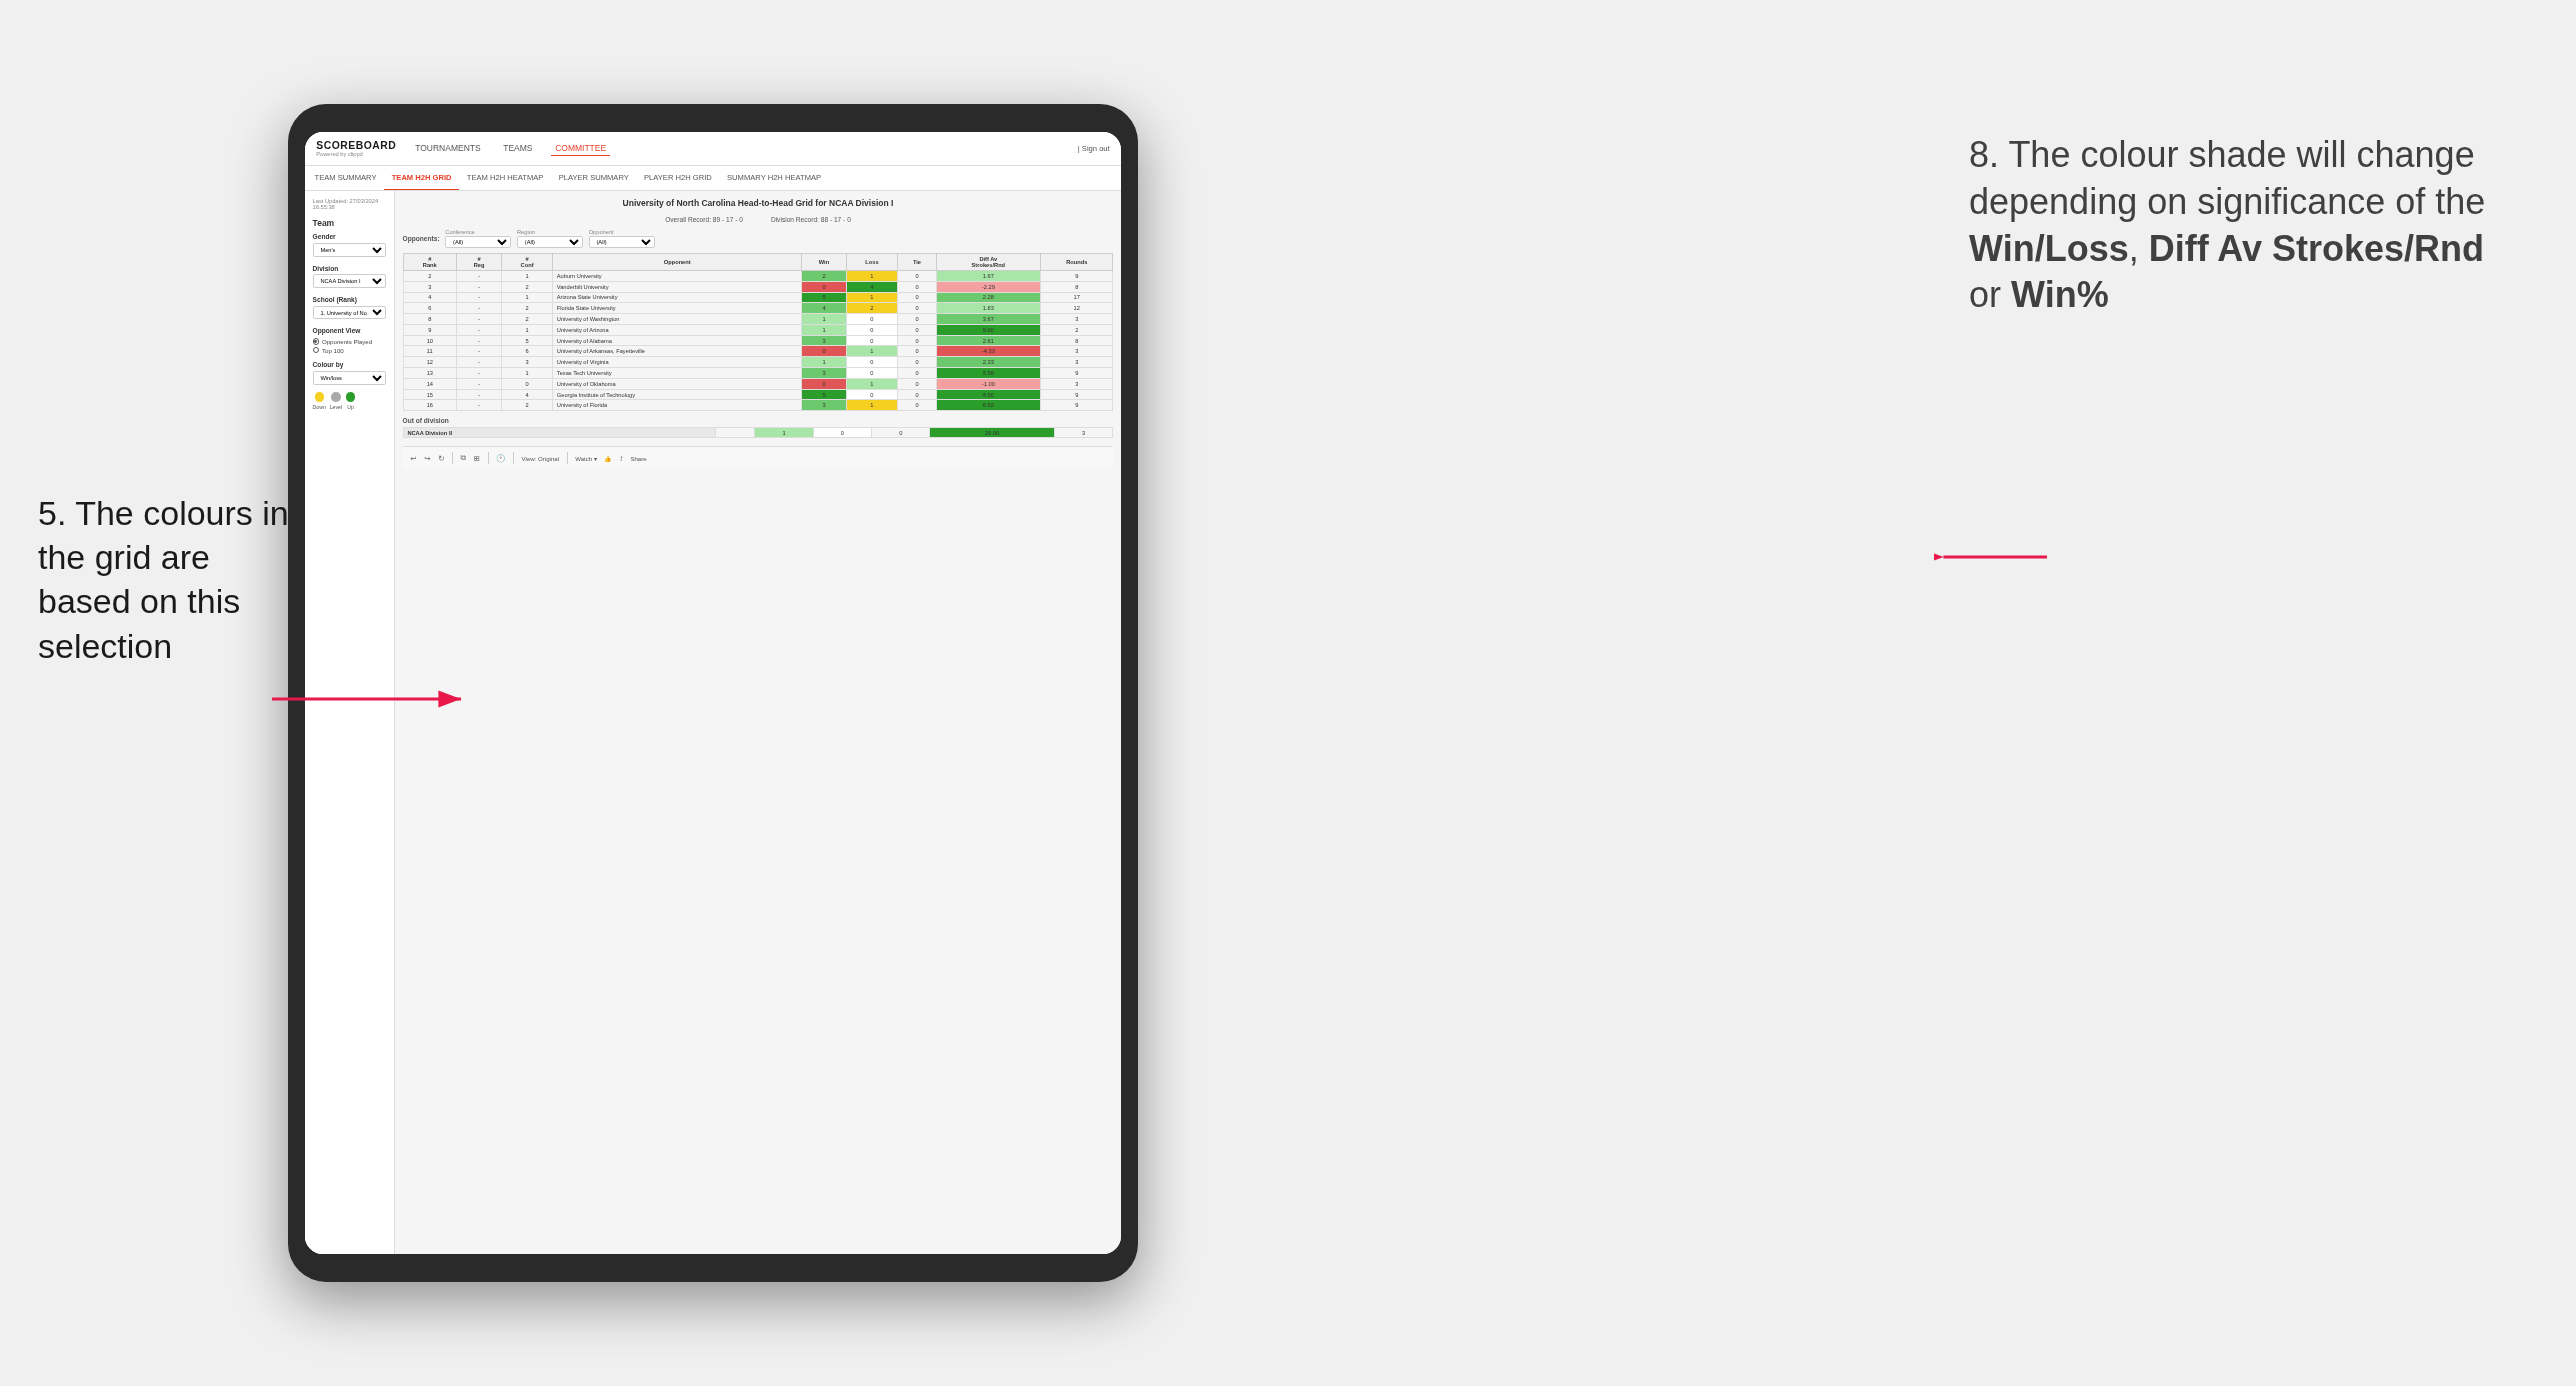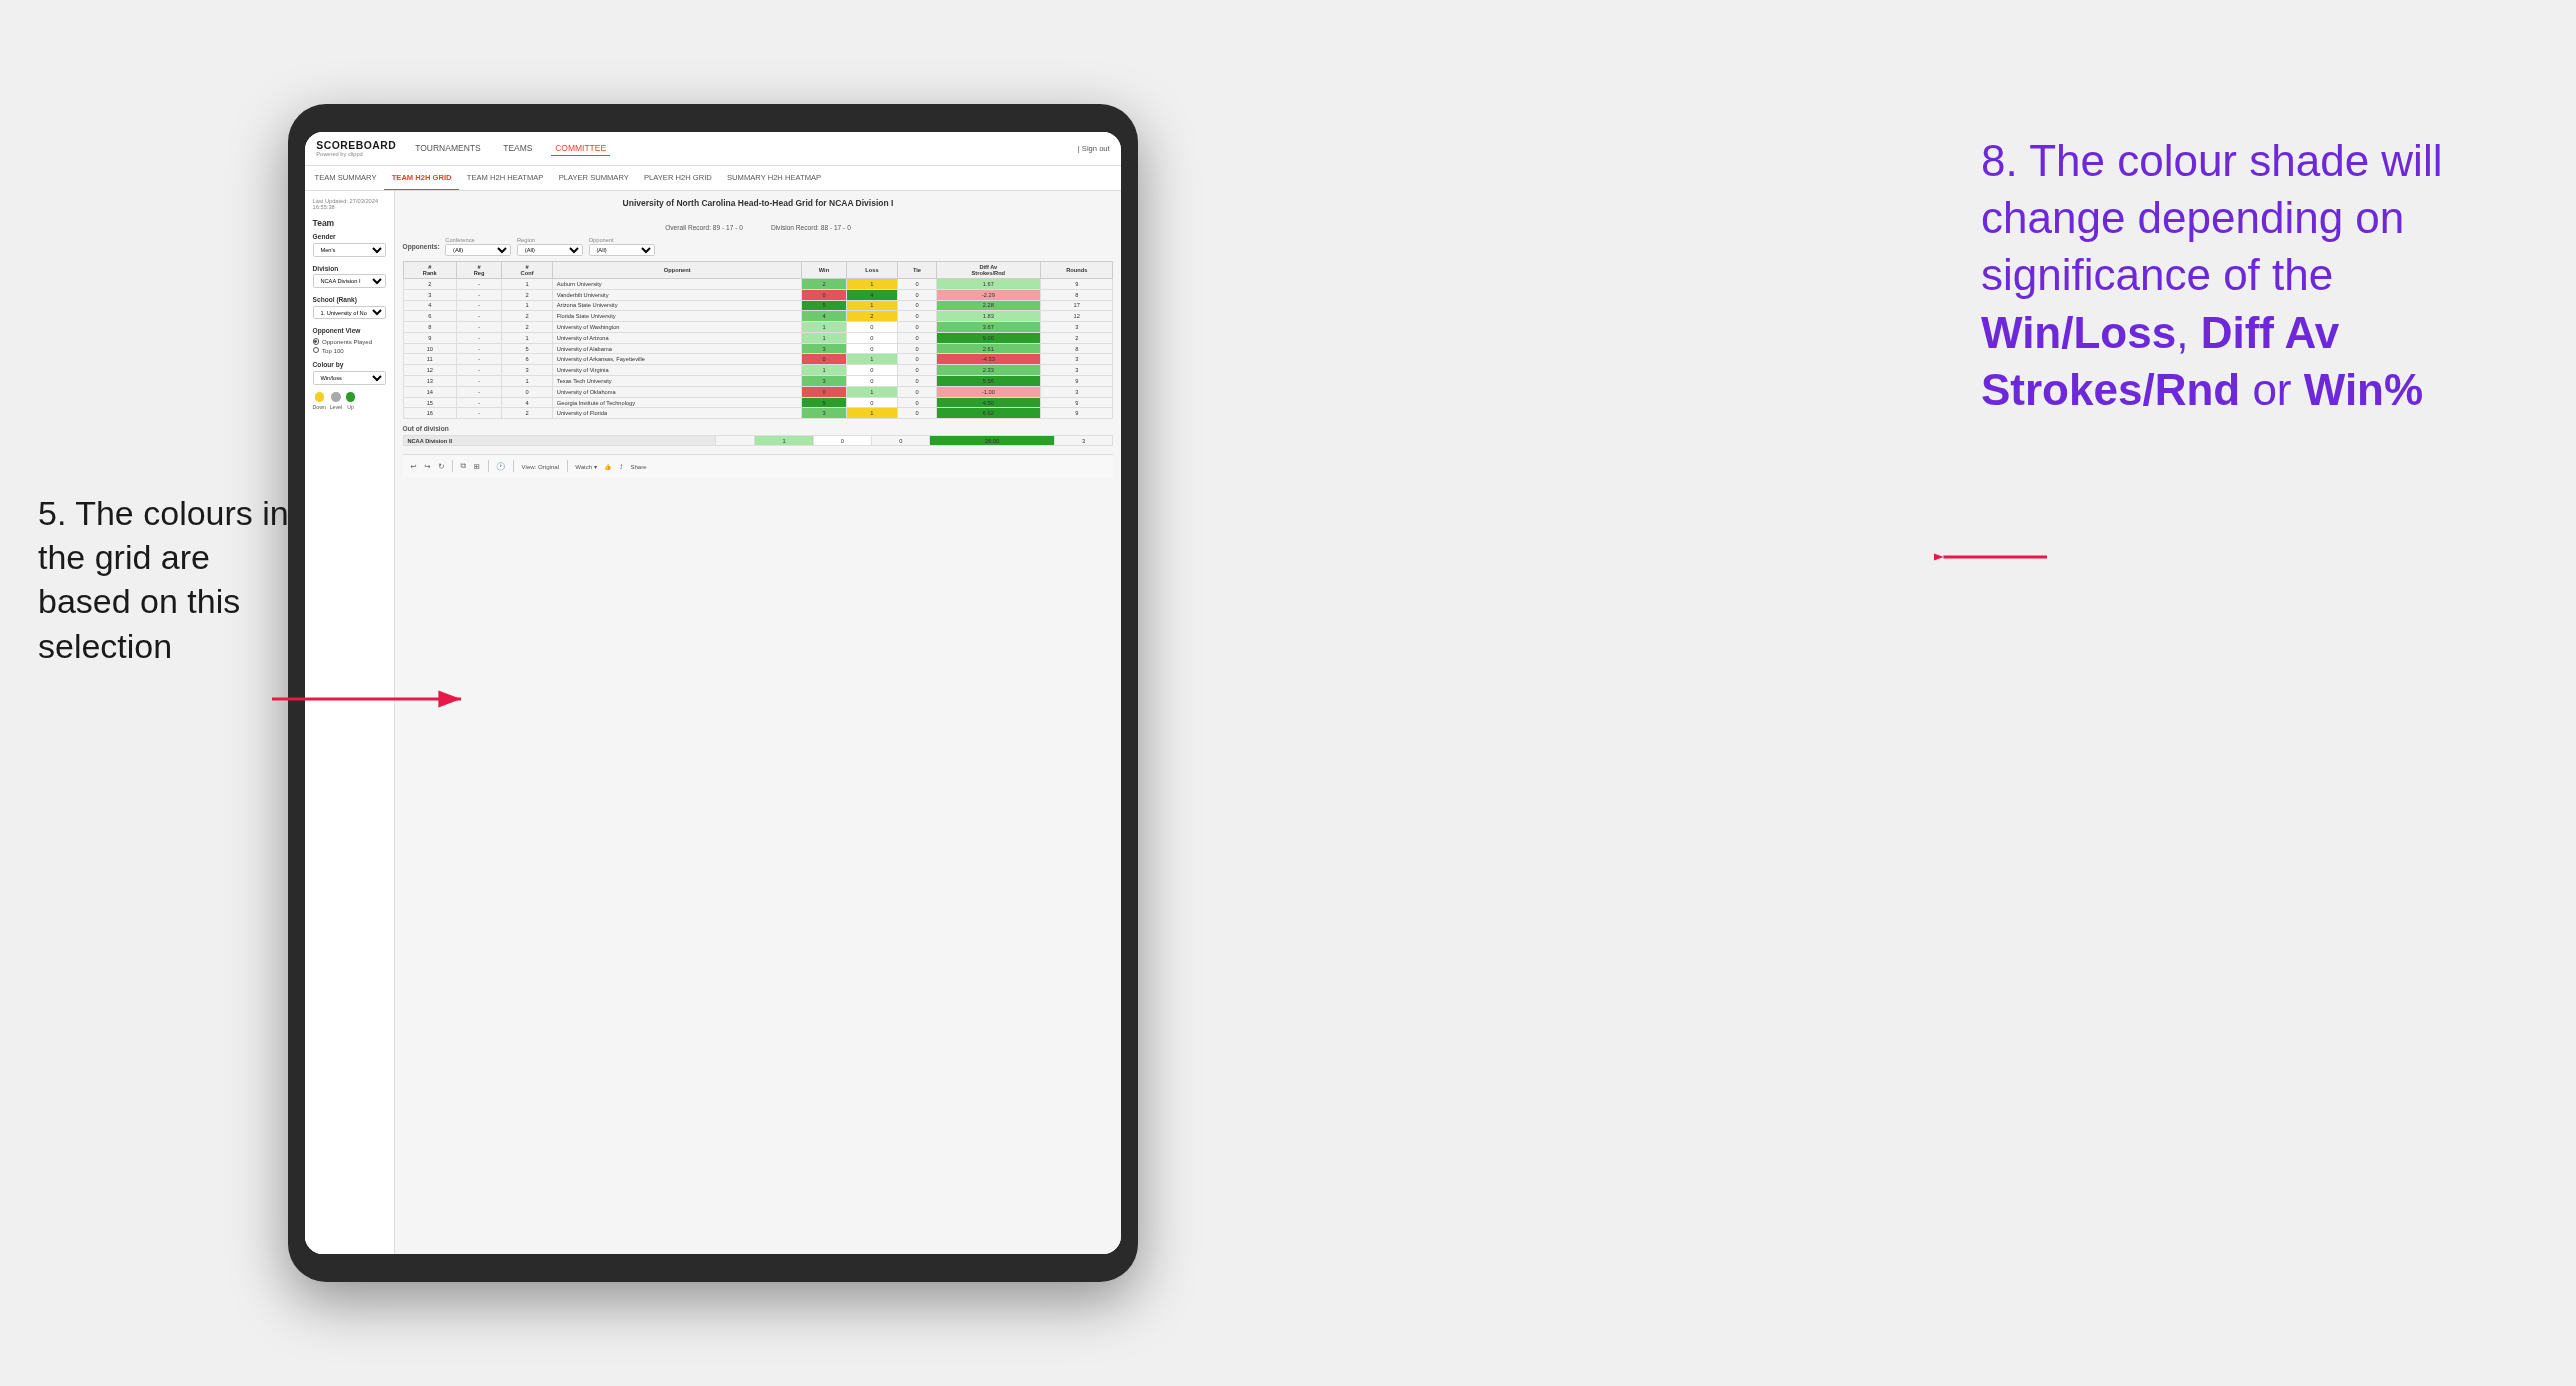--- a/index.html
+++ b/index.html
@@ -229,21 +229,21 @@
       flex: 1;
       padding: 7.6px;
       overflow: auto;
     }
 
     .grid-title {
       font-size: 8.5px;
       font-weight: bold;
       color: #333;
       text-align: center;
-      margin-bottom: 16px;
+      margin-bottom: 8px;
     }
 
     .grid-records {
       display: flex;
       justify-content: center;
       gap: 28px;
       font-size: 6.6px;
       color: #555;
       margin-bottom: 5.7px;
     }
@@ -348,25 +348,25 @@
 
     .toolbar-separator {
       width: 0.9px;
       height: 11.3px;
       background: #ccc;
     }
 
     
     .annotation-right {
       position: absolute;
-      right: 76px;
+      right: 88px;
       top: 132px;
       width: 519px;
-      font-size: 44px;
-      color: #6d28d9;
+      font-size: 36px;
+      color: #404040;
       line-height: 1.3;
     }
 
     .annotation-right .bold-text {
       font-weight: 900;
     }
 
     
     .annotation-left {
       position: absolute;

